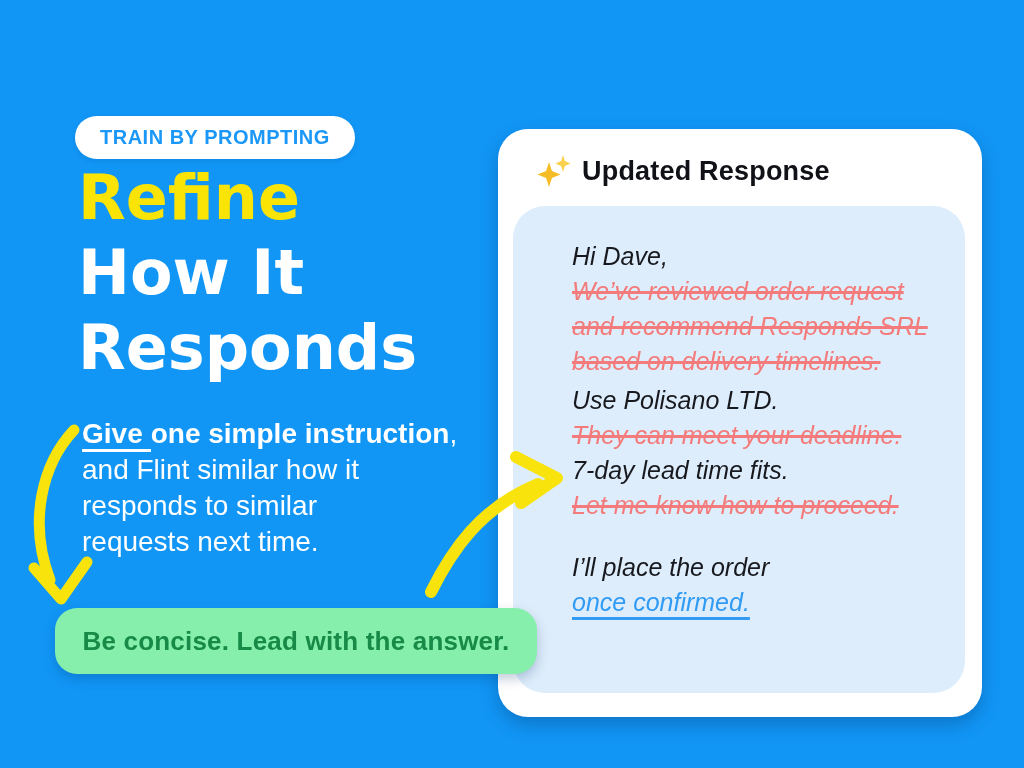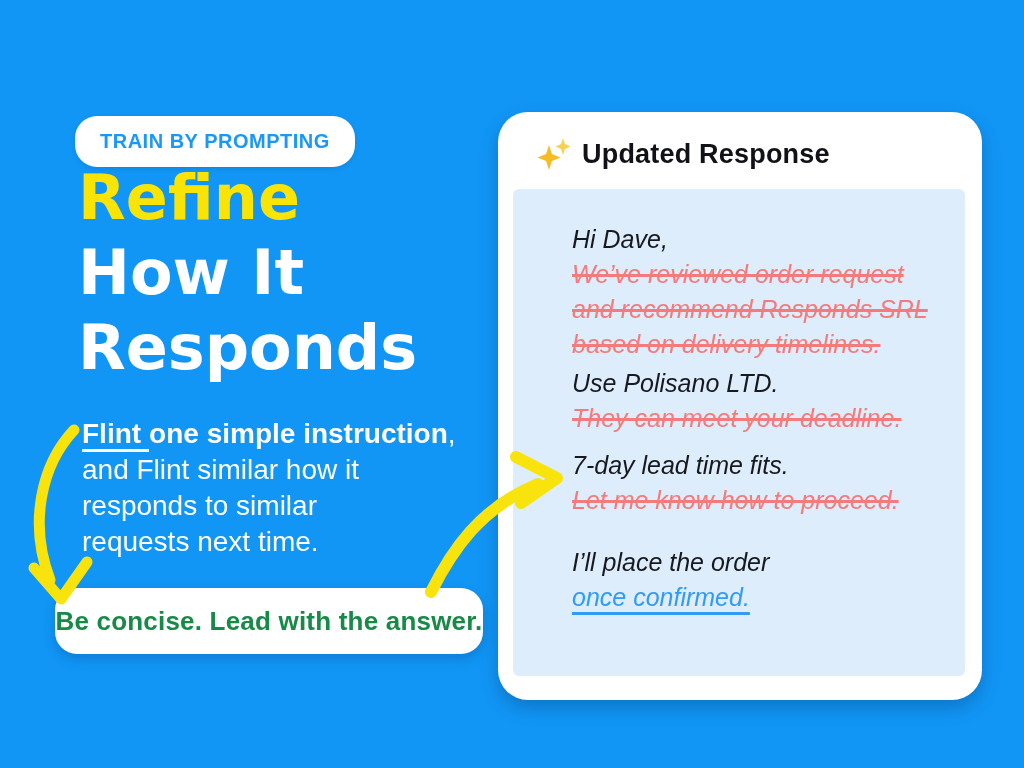--- a/index.html
+++ b/index.html
@@ -18,21 +18,21 @@
   #canvas{
     position:relative;
     width:1024px;height:768px;
     background:var(--background-blue);
     overflow:hidden;
     font-family:"Liberation Sans",sans-serif;
   }
   
   .badge{
     position:absolute;left:75px;top:116px;
-    height:51px;padding:0 25px;
+    height:43px;padding:0 25px;
     background:#FFFFFF;border-radius:22px;
     display:flex;align-items:center;
     box-shadow:0 2px 5px rgba(10,60,120,.15);
   }
   .badge span{
     color:var(--badge-blue);
     font-size:20px;font-weight:bold;letter-spacing:.5px;
   }
   
   .heading{
@@ -45,69 +45,69 @@
   
   .para{
     position:absolute;left:82px;top:416px;
     color:#FFFFFF;font-size:28px;line-height:36px;
     white-space:nowrap;
   }
   .para .b{font-weight:bold;}
   .para .u{border-bottom:3px solid #FFFFFF;padding-right:8px;}
   
   .pill{
-    position:absolute;left:55px;top:588px;
-    width:428px;height:66px;border-radius:22px;
-    background:#ffffff;
+    position:absolute;left:55px;top:608px;
+    width:482px;height:66px;border-radius:22px;
+    background:#86efac;
     box-shadow:0 5px 12px rgba(10,50,110,.25);
     display:flex;align-items:center;justify-content:center;
     z-index:3;
   }
   .pill span{
     color:var(--pill-green);
     font-size:26px;font-weight:bold;letter-spacing:.2px;
   }
   
   .card{
-    position:absolute;left:498px;top:112px;
+    position:absolute;left:498px;top:129px;
     width:484px;height:588px;border-radius:30px;
     background:#FFFFFF;
     box-shadow:0 8px 18px rgba(8,45,95,.30);
     z-index:2;
   }
   .card-header{
     position:absolute;left:38px;top:24px;
     display:flex;align-items:center;gap:10px;
   }
   .card-header .title{
     color:#101217;font-size:27px;font-weight:bold;letter-spacing:.2px;
   }
   .panel{
     position:absolute;left:15px;top:77px;
-    width:452px;height:487px;border-radius:6px;
+    width:452px;height:487px;border-radius:32px;
     background:var(--panel-blue);
     padding:33px 30px 0 59px;
   }
   .msg{
     font-size:25px;line-height:35px;font-style:italic;
     color:var(--ink);white-space:nowrap;
   }
   .msg.struck{
     color:var(--strike-red);
     text-decoration:line-through;
     text-decoration-thickness:3px;
   }
   .msg.link{
     color:var(--link-blue);
     text-decoration:underline;
     text-decoration-thickness:2.5px;
     text-underline-offset:6px;
   }
   .gap-md{margin-top:4px;}
-  .gap-sm{margin-top:12px;}
+  .gap-sm{}
   .gap-lg{margin-top:27px;}
   
   .arrows{
     position:absolute;left:0;top:0;z-index:4;
     pointer-events:none;
   }
 </style>
 </head>
 <body>
 
@@ -117,21 +117,21 @@
     <span>TRAIN BY PROMPTING</span>
   </div>
 
   <div class="heading">
     <div class="yellow">Refine</div>
     <div>How It</div>
     <div>Responds</div>
   </div>
 
   <div class="para">
-    <div><span class="b u">Flint</span><span class="b">one simple instruction</span><span>,</span></div>
+    <div><span class="b u">Give</span><span class="b">one simple instruction</span><span>,</span></div>
     <div>and Flint similar how it</div>
     <div>responds to similar</div>
     <div>requests next time.</div>
   </div>
 
   <div class="pill">
     <span>Be concise. Lead with the answer.</span>
   </div>
 
   <div class="card">

